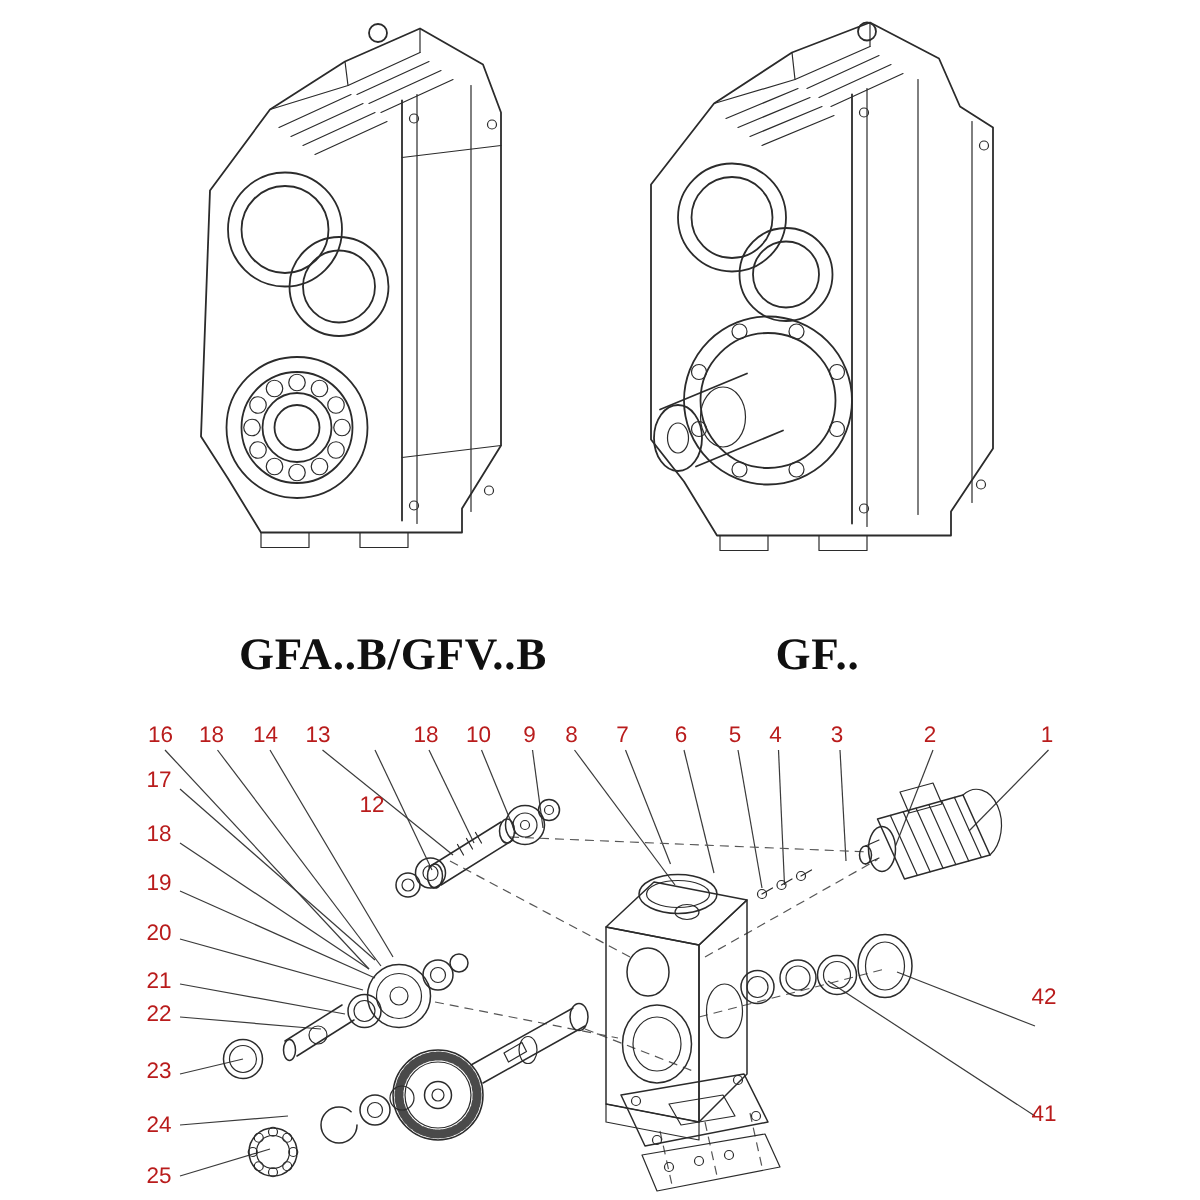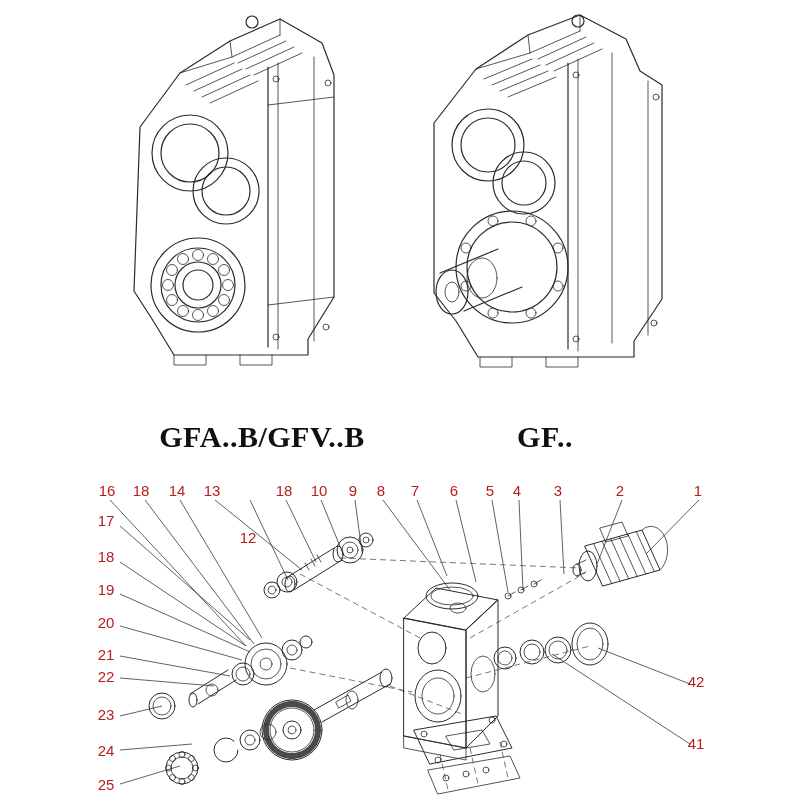--- a/index.html
+++ b/index.html
@@ -358,16 +358,16 @@
     <span class="num" style="left:106px;top:42px;">17</span>
     <span class="num" style="left:106px;top:78px;">18</span>
     <span class="num" style="left:106px;top:111px;">19</span>
     <span class="num" style="left:106px;top:144px;">20</span>
     <span class="num" style="left:106px;top:176px;">21</span>
     <span class="num" style="left:106px;top:198px;">22</span>
     <span class="num" style="left:106px;top:236px;">23</span>
     <span class="num" style="left:106px;top:272px;">24</span>
     <span class="num" style="left:106px;top:306px;">25</span>
 
-    <span class="num" style="left:696px;top:203px;">42</span>
+    <span class="num" style="left:696px;top:187px;">42</span>
     <span class="num" style="left:696px;top:265px;">41</span>
   </div>
 </div>
 
 </body></html>

